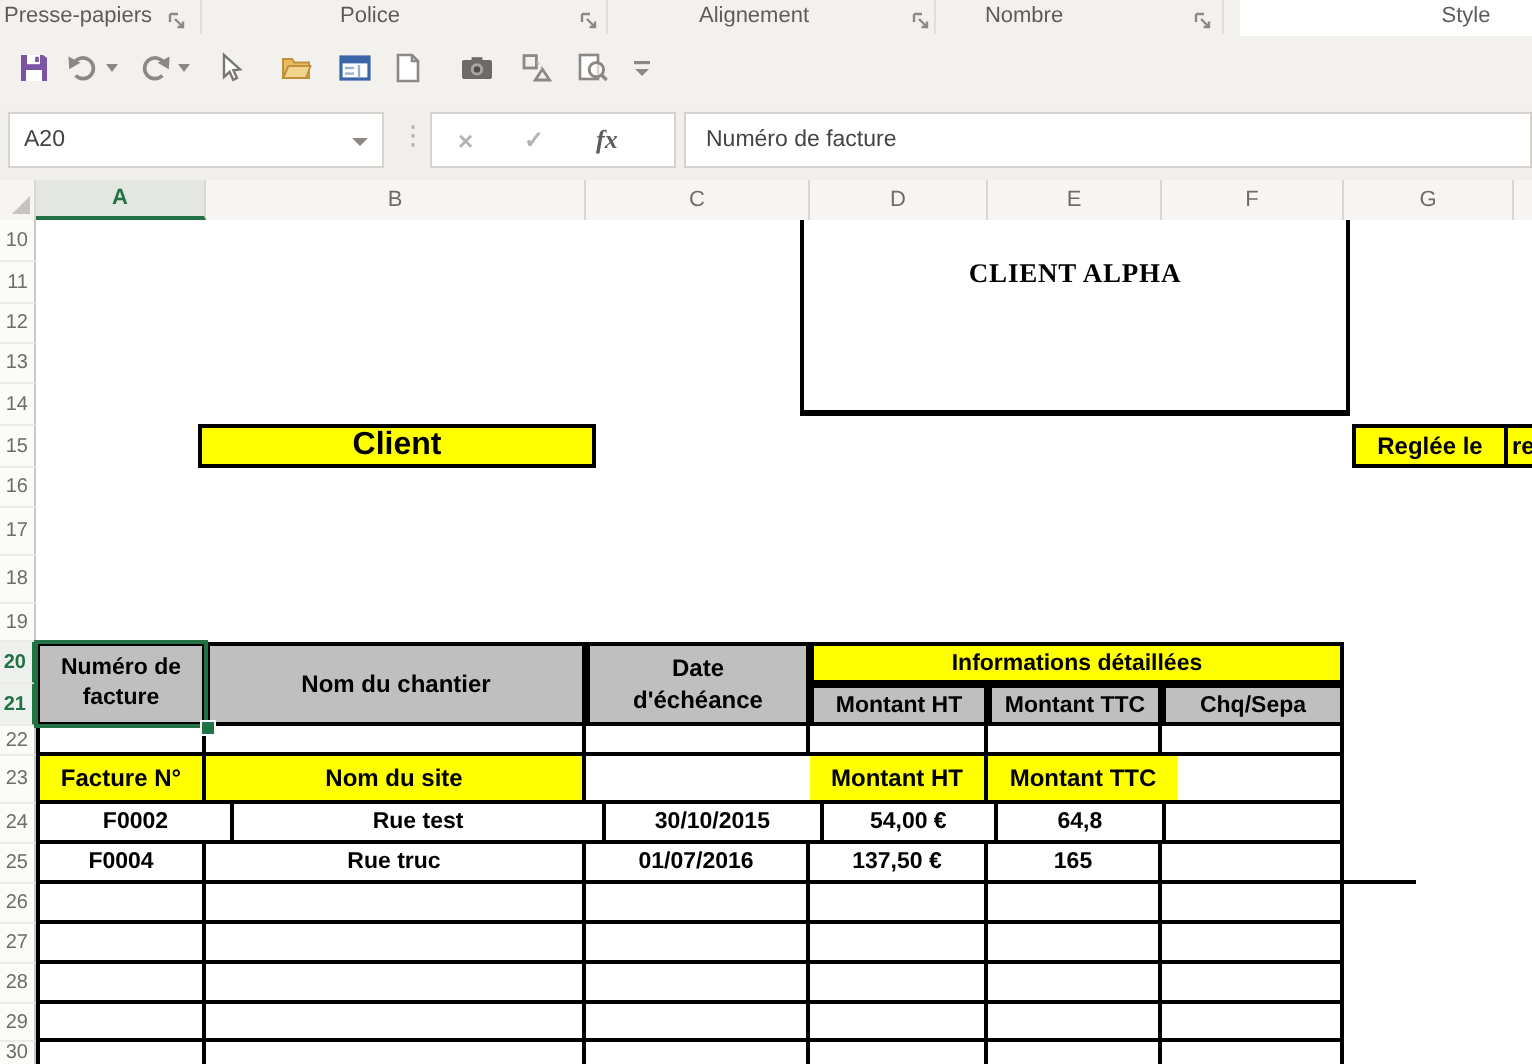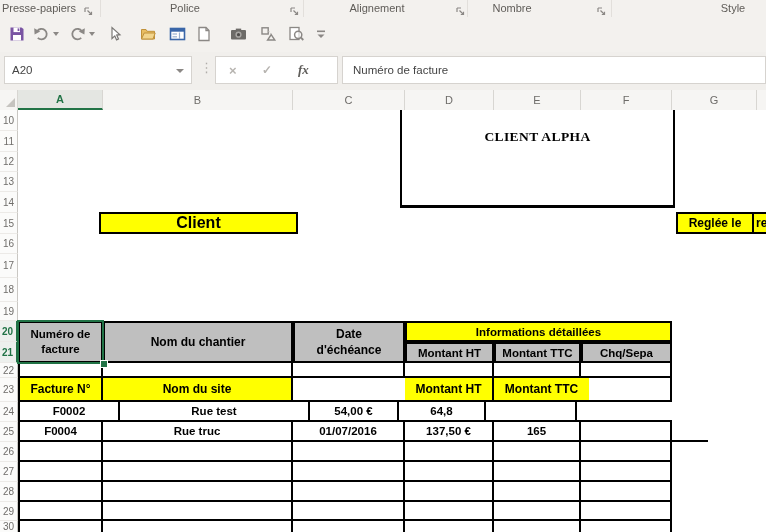--- a/index.html
+++ b/index.html
@@ -1,20 +1,20 @@
 <!DOCTYPE html>
 <html><head>
 <meta charset="utf-8">
 <style>
   html,body{margin:0;padding:0;background:#fff;}
   #app{position:relative;width:766px;height:532px;overflow:hidden;background:#fff;
        font-family:"Liberation Sans",sans-serif;-webkit-font-smoothing:antialiased;}
   .abs{position:absolute;}
   
-  .ribbon{position:absolute;left:0;top:0;width:766px;height:18px;background:#f3f1ee;border-bottom:3px solid #14b8a6;}
+  .ribbon{position:absolute;left:0;top:0;width:620px;height:18px;background:#f3f1ee;border-bottom:3px solid #14b8a6;}
   .grp-label{position:absolute;top:2px;font-size:11px;color:#5f5c58;white-space:nowrap;transform:translateX(-50%);}
   .grp-label.left{transform:none;}
   .grp-sep{position:absolute;top:0;width:1px;height:17px;background:#e2dfdb;}
   .launcher{position:absolute;top:3px;width:11px;height:11px;}
   
   .qat{position:absolute;left:0;top:18px;width:766px;height:34px;background:#f3f1ee;border-bottom:1px solid #e3e0dc;}
   .qicon{position:absolute;top:7px;width:18px;height:18px;display:flex;align-items:center;justify-content:center;cursor:pointer;}
   .dd{position:absolute;top:14px;width:0;height:0;border-left:3.5px solid transparent;border-right:3.5px solid transparent;border-top:4px solid #8b8885;}
   
   .fbar{position:absolute;left:0;top:52px;width:766px;height:38px;background:#f1efec;border-bottom:1px solid #d8d5d1;}
@@ -248,20 +248,21 @@
     <div class="yel" style="width:190px;font-size:12px;">Nom du site</div>
     <div class="yel" style="width:112px;font-size:12px;margin-top:28px;">te limite paiem</div>
     <div class="yel" style="width:89px;font-size:12px;">Montant HT</div>
     <div class="yel" style="width:95px;border-right:none;font-size:12px;">Montant TTC</div>
     <div style="width:83px;background:#fff;"></div>
   </div>
 
   <div class="trow" style="left:18px;top:402px;width:654px;height:20px;">
     <div style="width:102px;">F0002</div>
     <div style="width:190px;">Rue test</div>
+    <div style="width:112px;">30/10/2015</div>
     <div style="width:89px;">54,00 €</div>
     <div style="width:87px;">64,8</div>
     <div style="width:91px;"></div>
   </div>
 
   <div class="trow" style="left:18px;top:422px;width:690px;height:20px;">
     <div style="width:85px;">F0004</div>
     <div style="width:190px;">Rue truc</div>
     <div style="width:112px;">01/07/2016</div>
     <div style="width:89px;">137,50 €</div>

